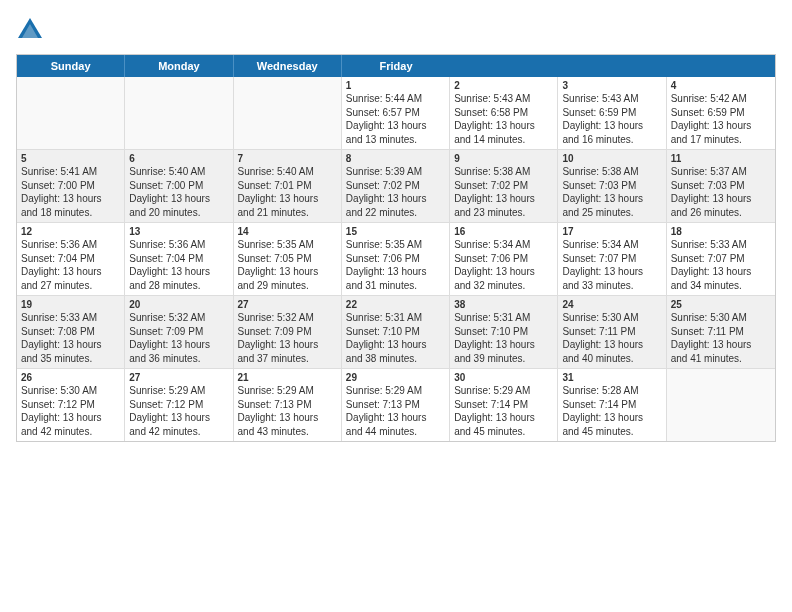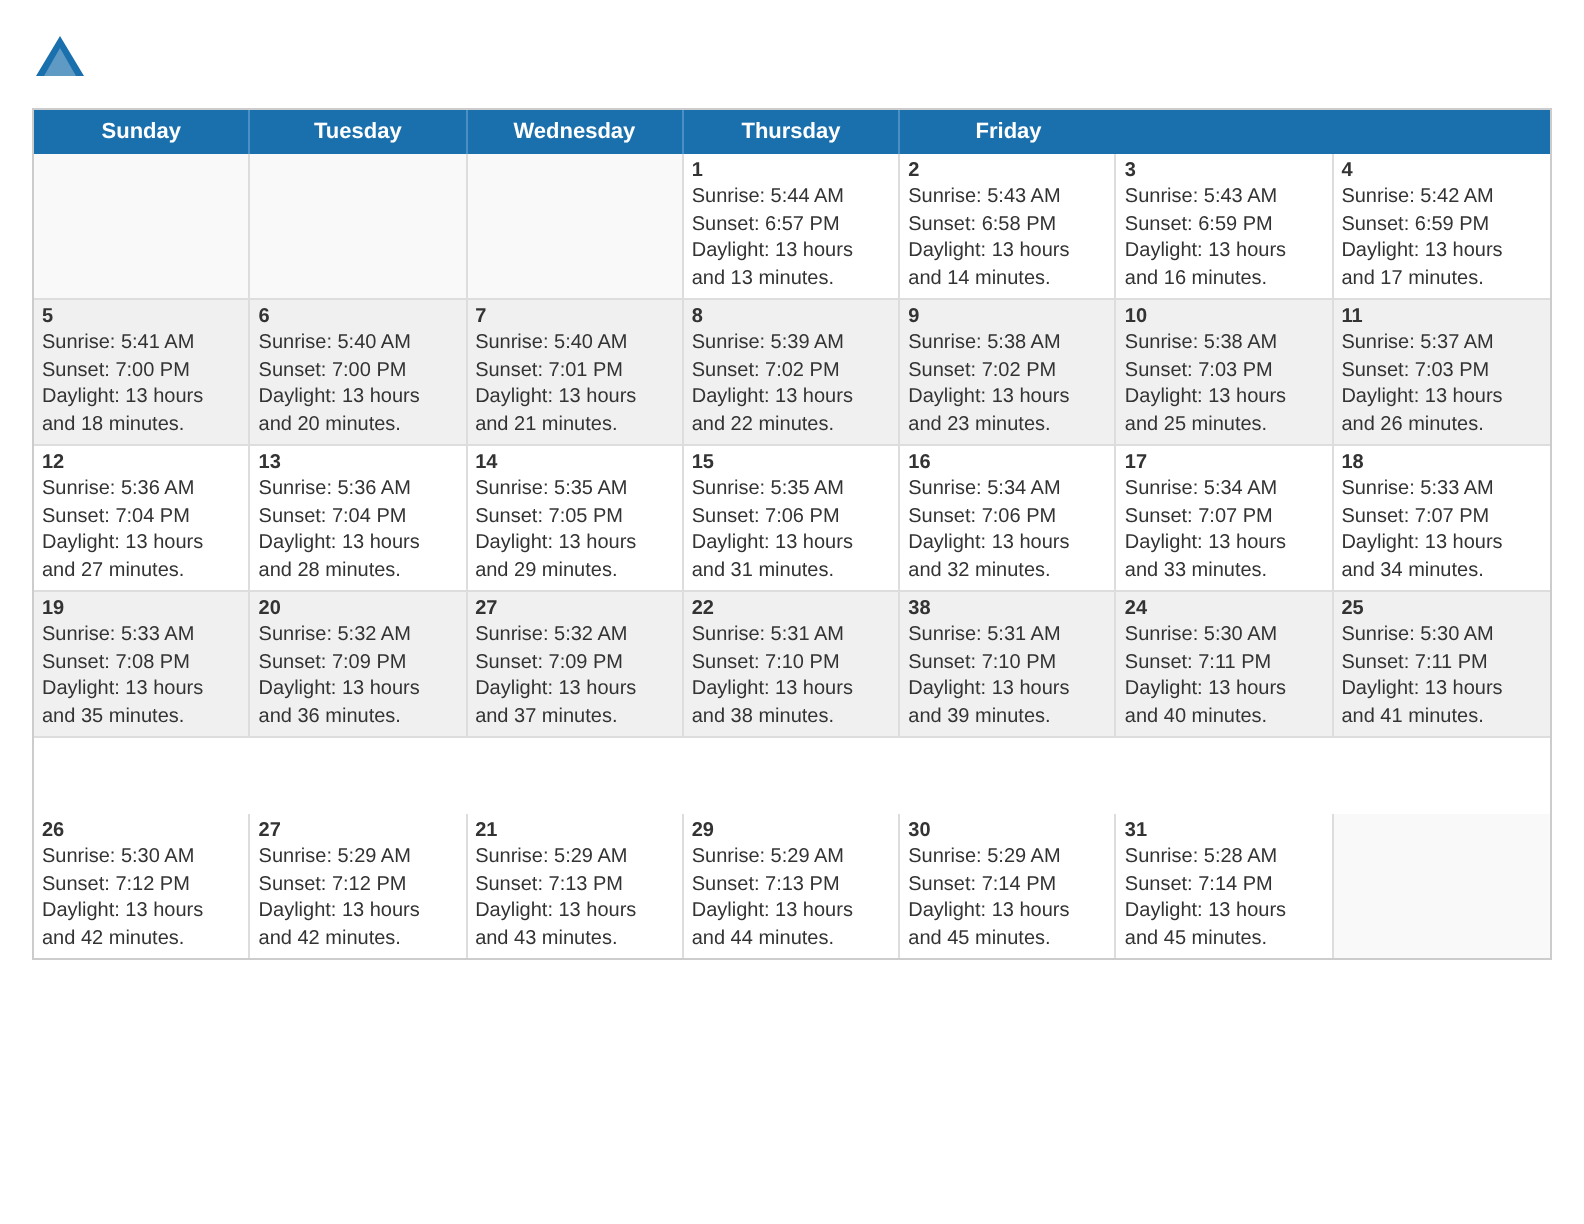--- a/index.html
+++ b/index.html
@@ -83,21 +83,21 @@
       flex: 1;
       display: flex;
       flex-direction: column;
     }
     .cal-row {
       flex: 1;
       display: grid;
       grid-template-columns: repeat(7, 1fr);
       border-bottom: 1px solid #ddd;
     }
-    .cal-row:last-child { border-bottom: none; margin-top: 38px; }
+    .cal-row:last-child { border-bottom: none; }
     .cal-cell {
       border-right: 1px solid #ddd;
       padding: 3px 4px;
       font-size: 9px;
       color: #333;
       vertical-align: top;
       background: #fff;
       min-height: 0;
     }
     .cal-cell:last-child { border-right: none; }
@@ -131,23 +131,22 @@
       </div>
     </div>
     <div class="title-block">
       <div class="main-title"></div>
       <div class="subtitle"></div>
     </div>
   </div>
   <div class="calendar">
     <div class="cal-header" id="cal-header">
         <div class="cal-header-cell">Sunday</div>
-        <div class="cal-header-cell">Tuesday</div>
+        <div class="cal-header-cell">Monday</div>
         <div class="cal-header-cell">Wednesday</div>
-        <div class="cal-header-cell">Thursday</div>
         <div class="cal-header-cell">Friday</div>
       </div>
     <div class="cal-body" id="cal-body">
         <div class="cal-row">
           <div class="cal-cell empty"></div>
           <div class="cal-cell empty"></div>
           <div class="cal-cell empty"></div>
           <div class="cal-cell">
             <div class="day-num">1</div>
             <div class="cell-text">Sunrise: 5:44 AM<br>Sunset: 6:57 PM<br>Daylight: 13 hours<br>and 13 minutes.</div>

